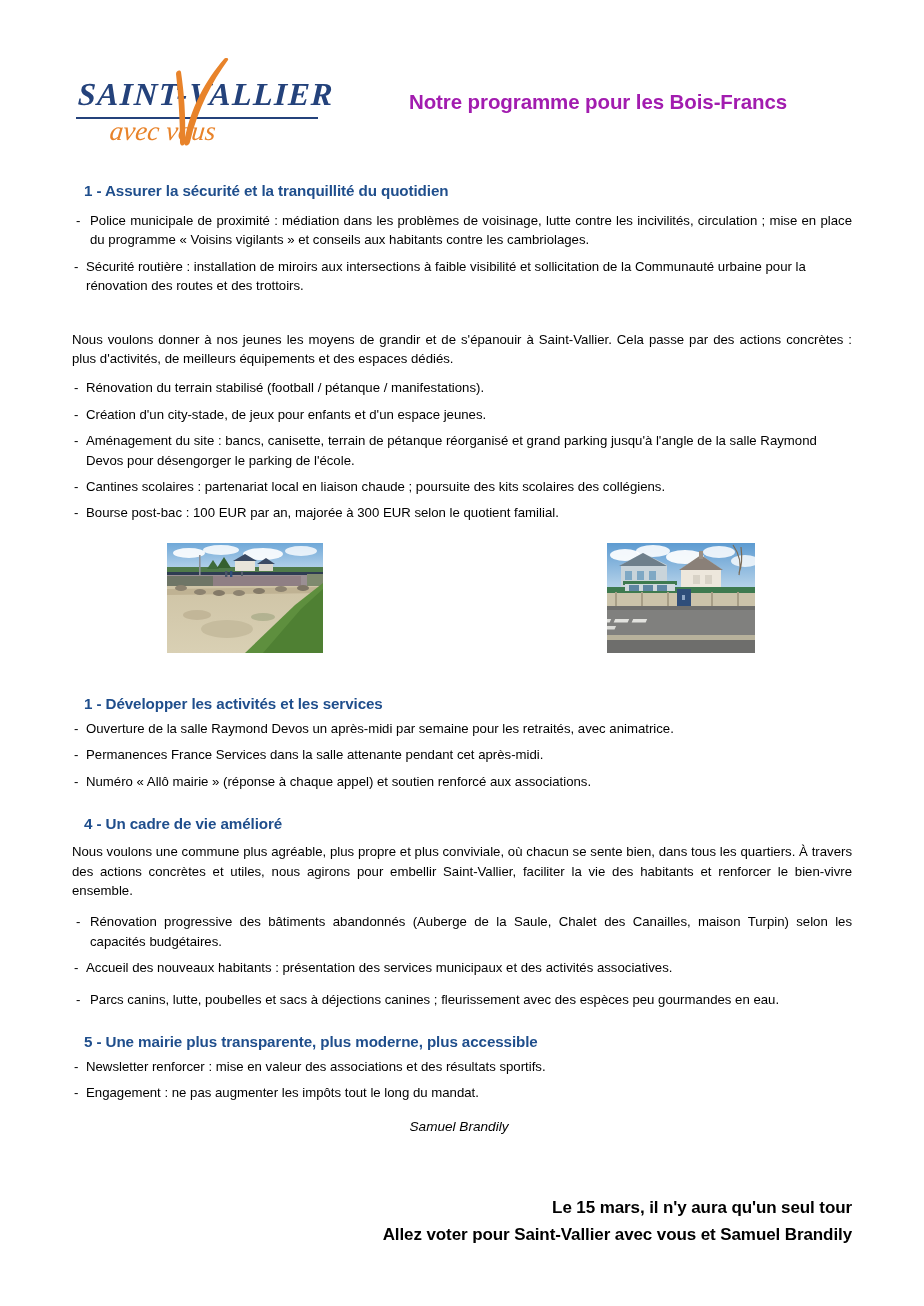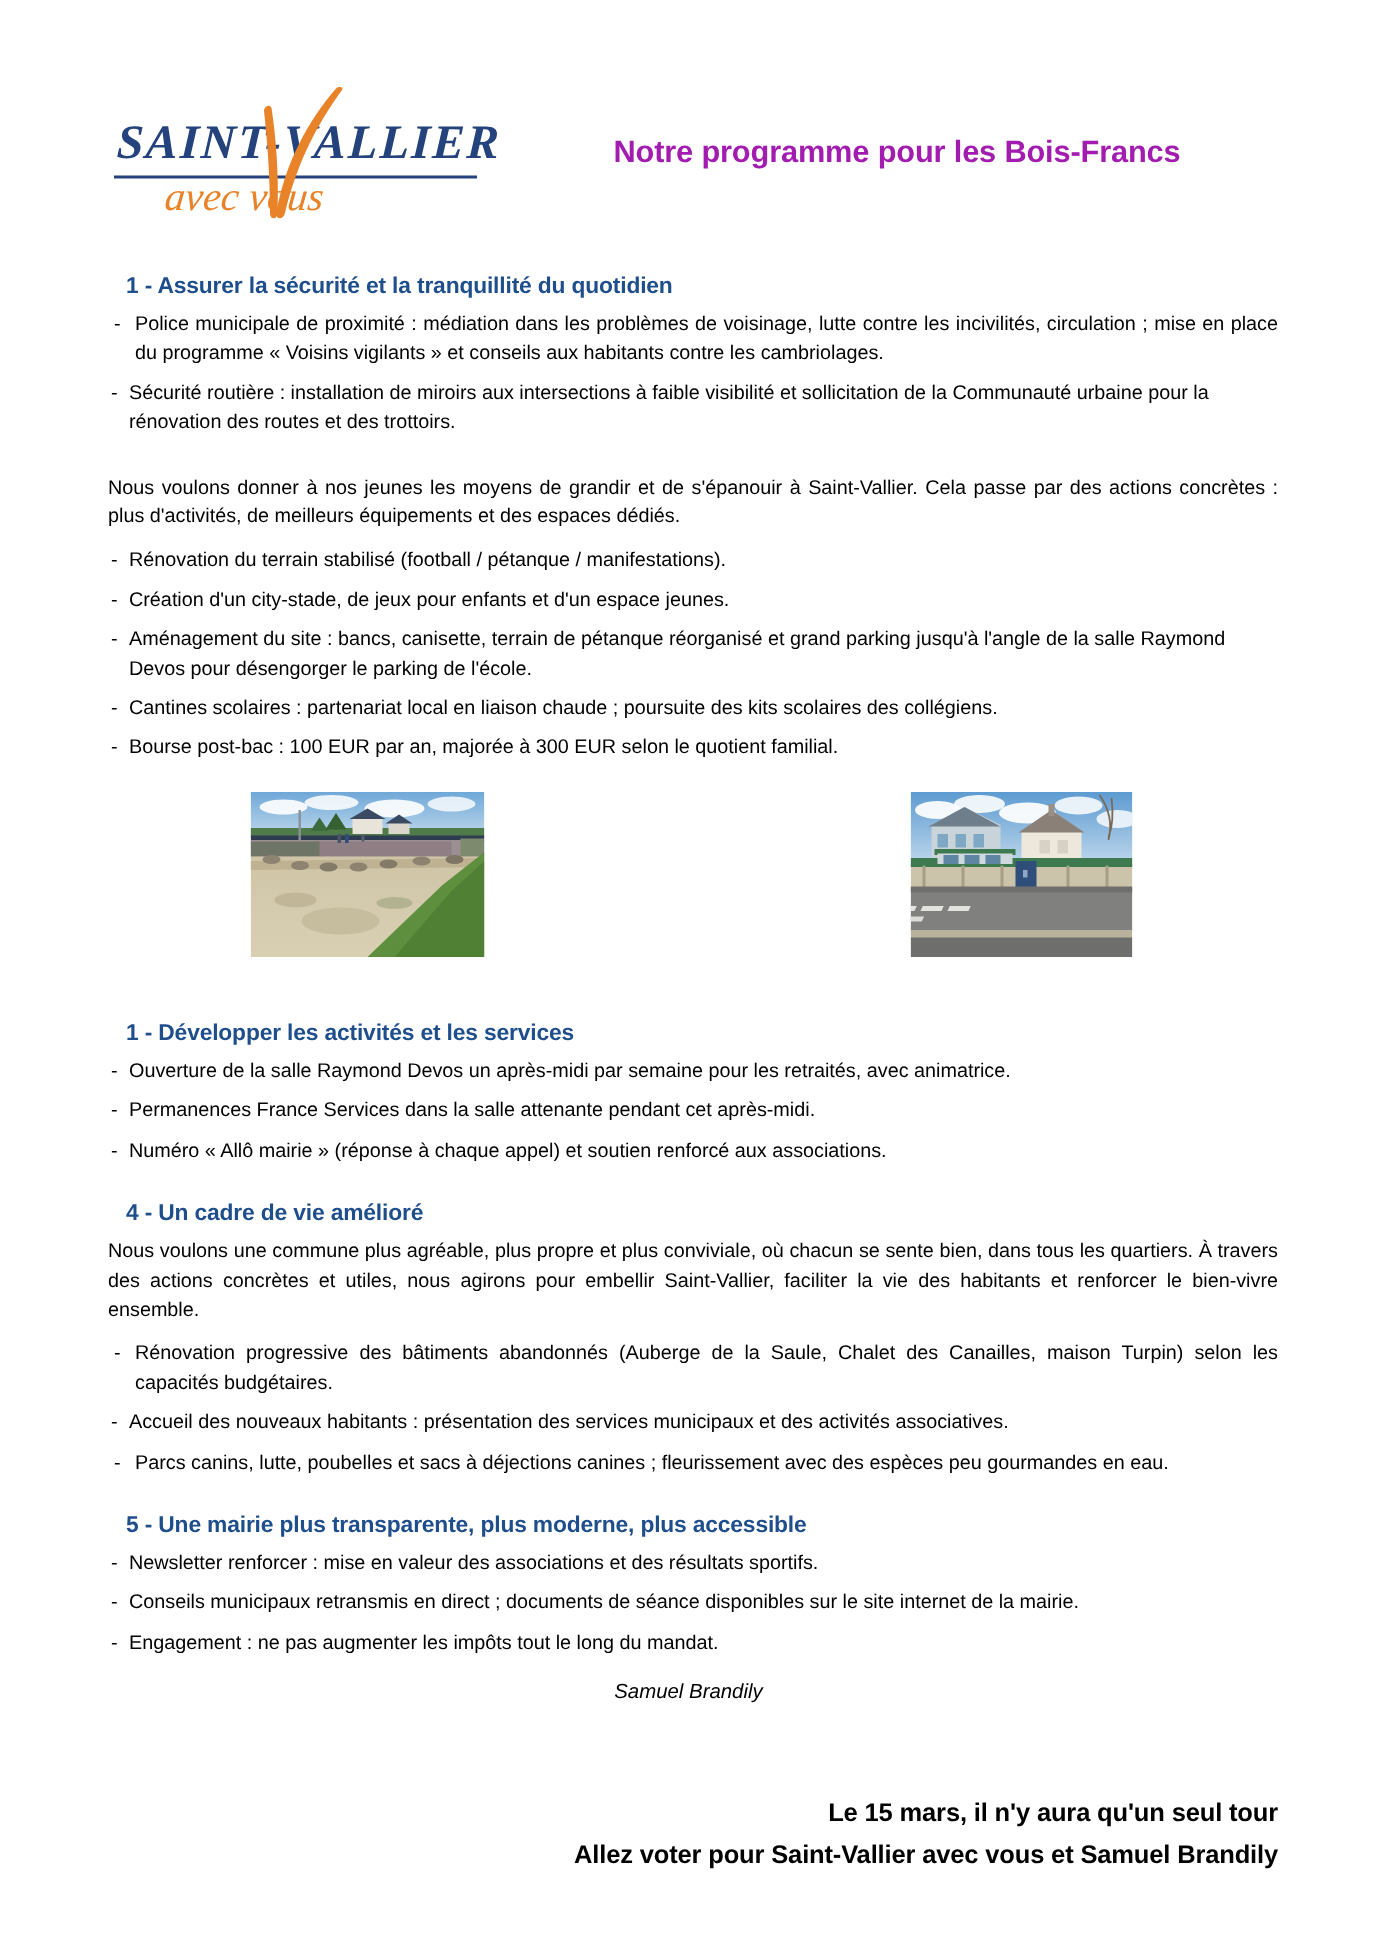--- a/index.html
+++ b/index.html
@@ -102,21 +102,21 @@
     color: #1F4E8C;
     margin: 0 0 7px 12px;
     letter-spacing: -0.1px;
   }
   .sec-spacer { height: 17px; }
 
   .intro {
     font-size: 13.2px;
     line-height: 1.47;
     text-align: justify;
-    margin: 0 0 10px 0;
+    margin: 10px 0 10px 0;
   }
 
   ul.bullets {
     list-style: none;
     margin: 0;
     padding: 0;
   }
   ul.bullets li {
     font-size: 13.2px;
     line-height: 1.47;
@@ -126,20 +126,21 @@
   }
   ul.bullets li::before {
     content: "-";
     position: absolute;
     left: 2px;
     top: 0;
   }
   ul.bullets li.justified {
     text-align: justify;
     padding-left: 18px;
+    margin-top: 12px;
   }
   ul.bullets li.justified::before { left: 4px; }
 
   
   .photos {
     position: relative;
     height: 128px;
     margin-top: 20px;
     margin-bottom: 24px;
   }
@@ -345,21 +346,20 @@
         <li class="justified">Parcs canins, lutte, poubelles et sacs à déjections canines ; fleurissement avec des espèces peu gourmandes en eau.</li>
       </ul>
     </div>
 
     <div class="sec-spacer"></div>
 
     <div class="section">
       <h2 class="sec-heading">5 - Une mairie plus transparente, plus moderne, plus accessible</h2>
       <ul class="bullets">
         <li>Newsletter renforcer : mise en valeur des associations et des résultats sportifs.</li>
-        <li>Conseils municipaux retransmis en direct ; documents de séance disponibles sur le site internet de la mairie.</li>
         <li>Engagement : ne pas augmenter les impôts tout le long du mandat.</li>
       </ul>
     </div>
 
   </div>
 
   <div class="signature">Samuel Brandily</div>
 
   <div class="footer">
     <div class="footer-line">Le 15 mars, il n'y aura qu'un seul tour</div>

